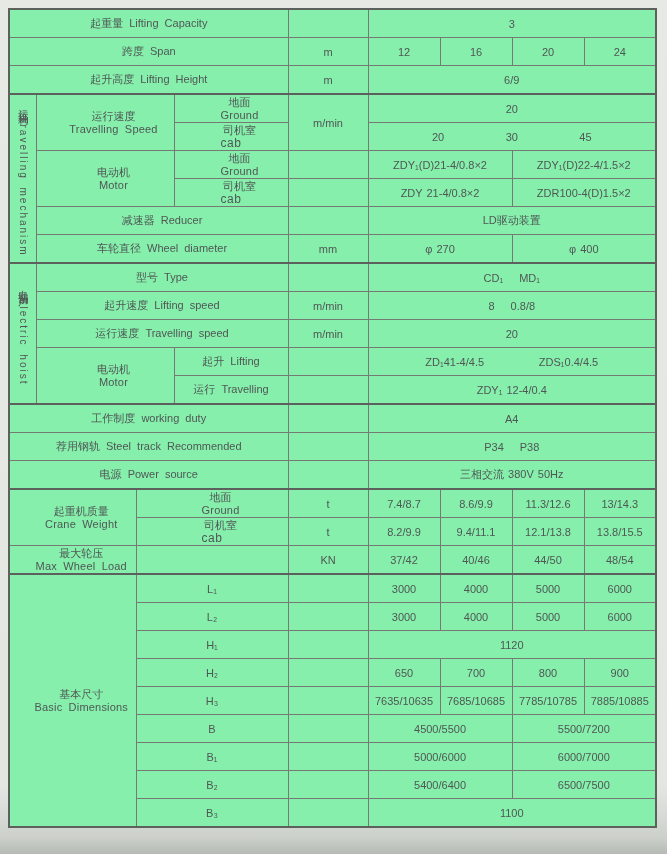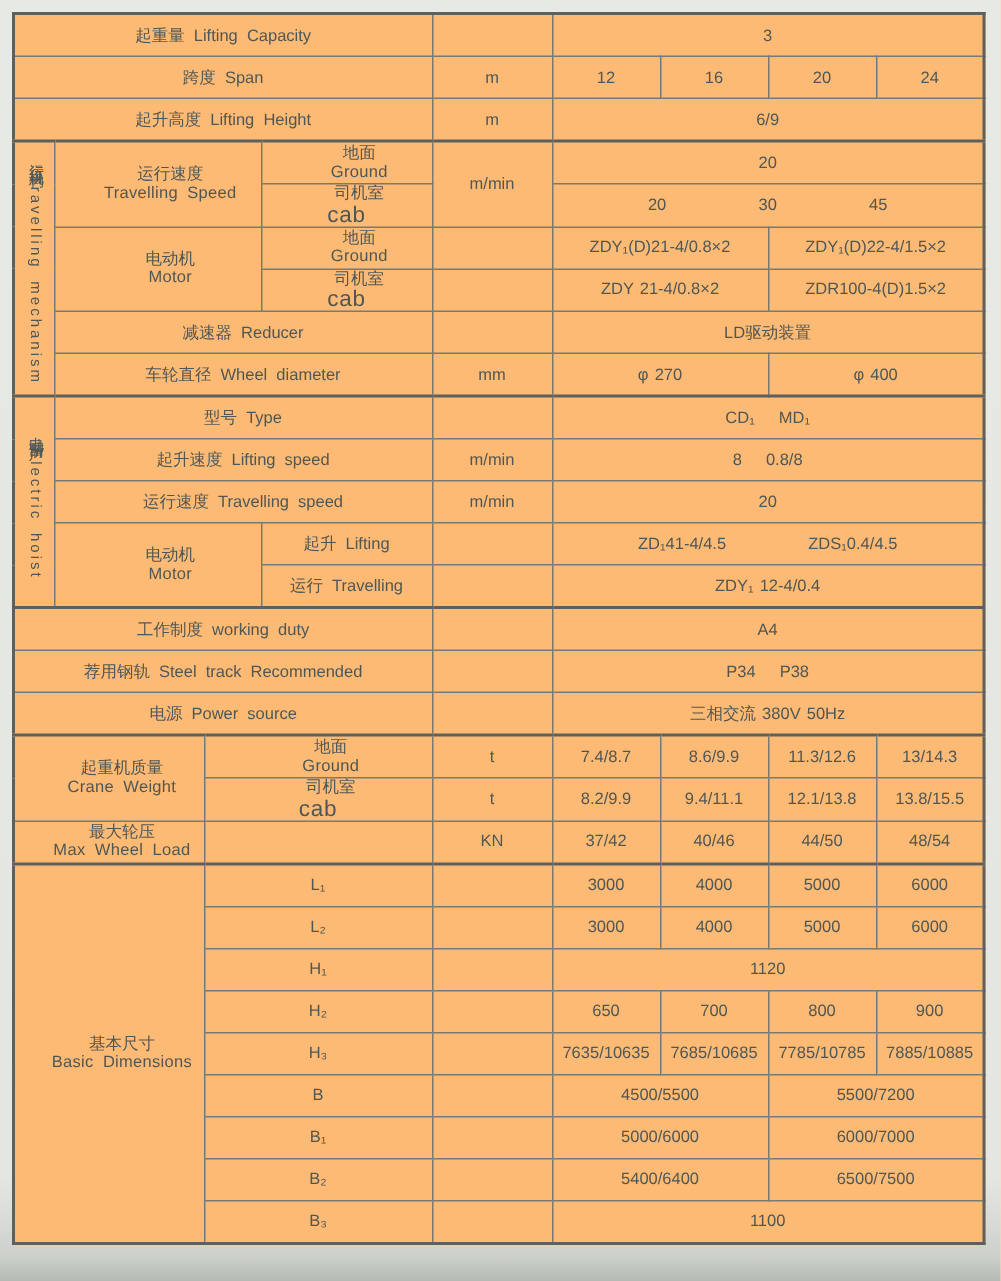--- a/index.html
+++ b/index.html
@@ -8,21 +8,21 @@
     background:linear-gradient(180deg,#e7e9e5 0%,#e4e6e2 92%,#cdd1cc 98%,#b6bab5 100%);
     font-family:"Liberation Sans","DejaVu Sans",sans-serif;
     color:#4f5755;
     overflow:hidden;
   }
   .page{padding:8px 12px 0 8px;}
   table.spec{
     border-collapse:collapse;
     table-layout:fixed;
     width:647px;
-    background:#fdba74;
+    background:#86efac;
     border:2px solid #5c615d;
   }
   td{
     border:1px solid #757a75;
     font-size:11px;
     text-align:center;
     vertical-align:middle;
     padding:0 2px;
     height:27px;
     overflow:hidden;
@@ -33,21 +33,21 @@
     writing-mode:vertical-lr;
     text-orientation:mixed;
     margin:0 auto;
     font-size:10px;
     letter-spacing:2px;
     line-height:1;
     white-space:nowrap;
   }
   .l1,.l2{line-height:1.15;padding-left:17px;}
   .l2{letter-spacing:.2px;}
-  .cab{font-size:15px;line-height:1;letter-spacing:.5px;}
+  .cab{font-size:12px;line-height:1;letter-spacing:.5px;}
   .pair{display:flex;justify-content:center;gap:16px;word-spacing:0;}
   .spread{display:flex;justify-content:space-evenly;word-spacing:0;}
   .valcell{word-spacing:1px;}
 </style>
 </head>
 <body>
 
 <div class="page">
 <table class="spec">
   <colgroup>

